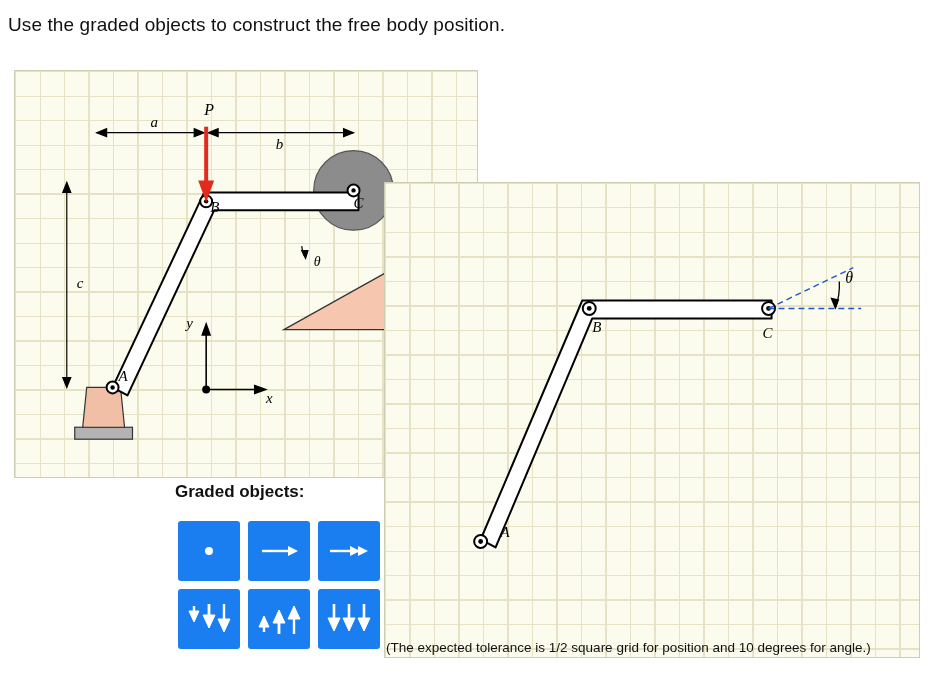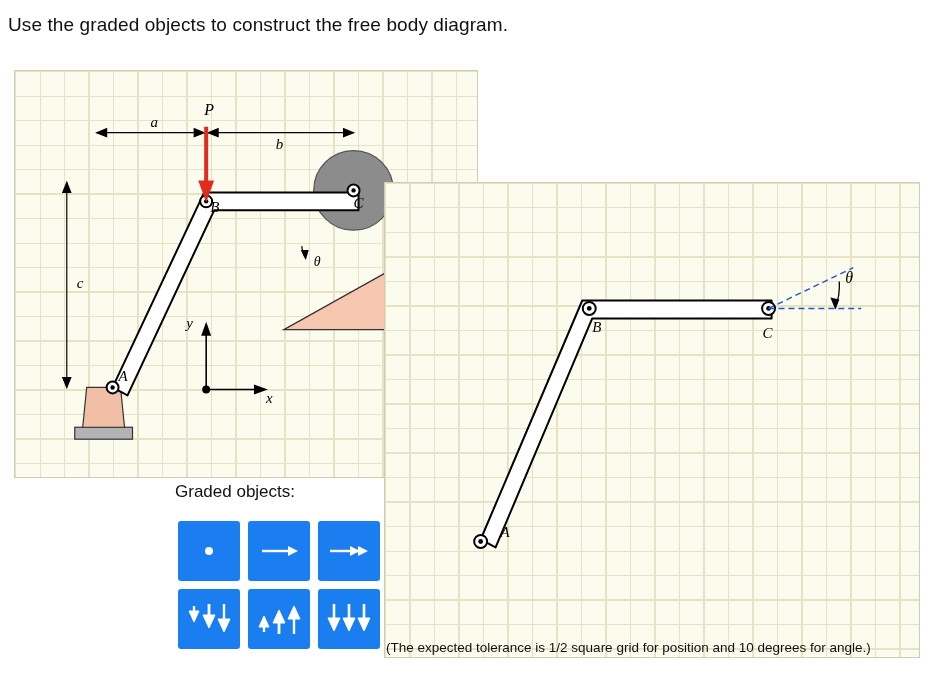--- a/index.html
+++ b/index.html
@@ -26,21 +26,21 @@
     box-sizing:border-box;
   }
   #left-panel{left:14px;top:70px;width:464px;height:408px;}
   #right-panel{left:384px;top:182px;width:536px;height:476px;}
 
   .svg-layer{position:absolute;left:0;top:0;width:100%;height:100%;overflow:visible;}
 
   
   .graded-title{
     position:absolute;left:175px;top:482px;
-    font-size:17px;font-weight:normal;color:#111;
+    font-size:17px;font-weight:bold;color:#111;
   }
   .graded-grid{
     position:absolute;left:178px;top:521px;
     display:grid;grid-template-columns:repeat(3,62px);
     grid-template-rows:repeat(2,60px);
     gap:8px;
   }
   .gobj{
     background:#1a7ef0;border-radius:3px;
     display:flex;align-items:center;justify-content:center;
@@ -50,21 +50,21 @@
 
   .tolerance{
     position:absolute;left:386px;top:640px;
     font-size:13.5px;color:#111;text-align:center;
   }
   .ital{font-style:italic;font-family:"Liberation Serif", serif;}
 </style>
 </head>
 <body>
 
-<div class="prompt">Use the graded objects to construct the free body diagram.</div>
+<div class="prompt">Use the graded objects to construct the free body position.</div>
 
 <div class="grid-panel" id="left-panel">
   <svg class="svg-layer" viewBox="0 0 464 408" preserveAspectRatio="none">
 
     <polygon points="270,190 395,190 395,120" transform="translate(0,70)" fill="#f6c6ae" stroke="#333" stroke-width="1.3"></polygon>
 
     <circle cx="340" cy="120" r="40" fill="#8c8c8c" stroke="#555" stroke-width="1.2"></circle>
 
     <rect x="60" y="358" width="58" height="12" fill="#b3b3b3" stroke="#333" stroke-width="1.2"></rect>
     <polygon points="72,318 106,318 110,358 68,358" fill="#f0bfa5" stroke="#333" stroke-width="1.2"></polygon>

